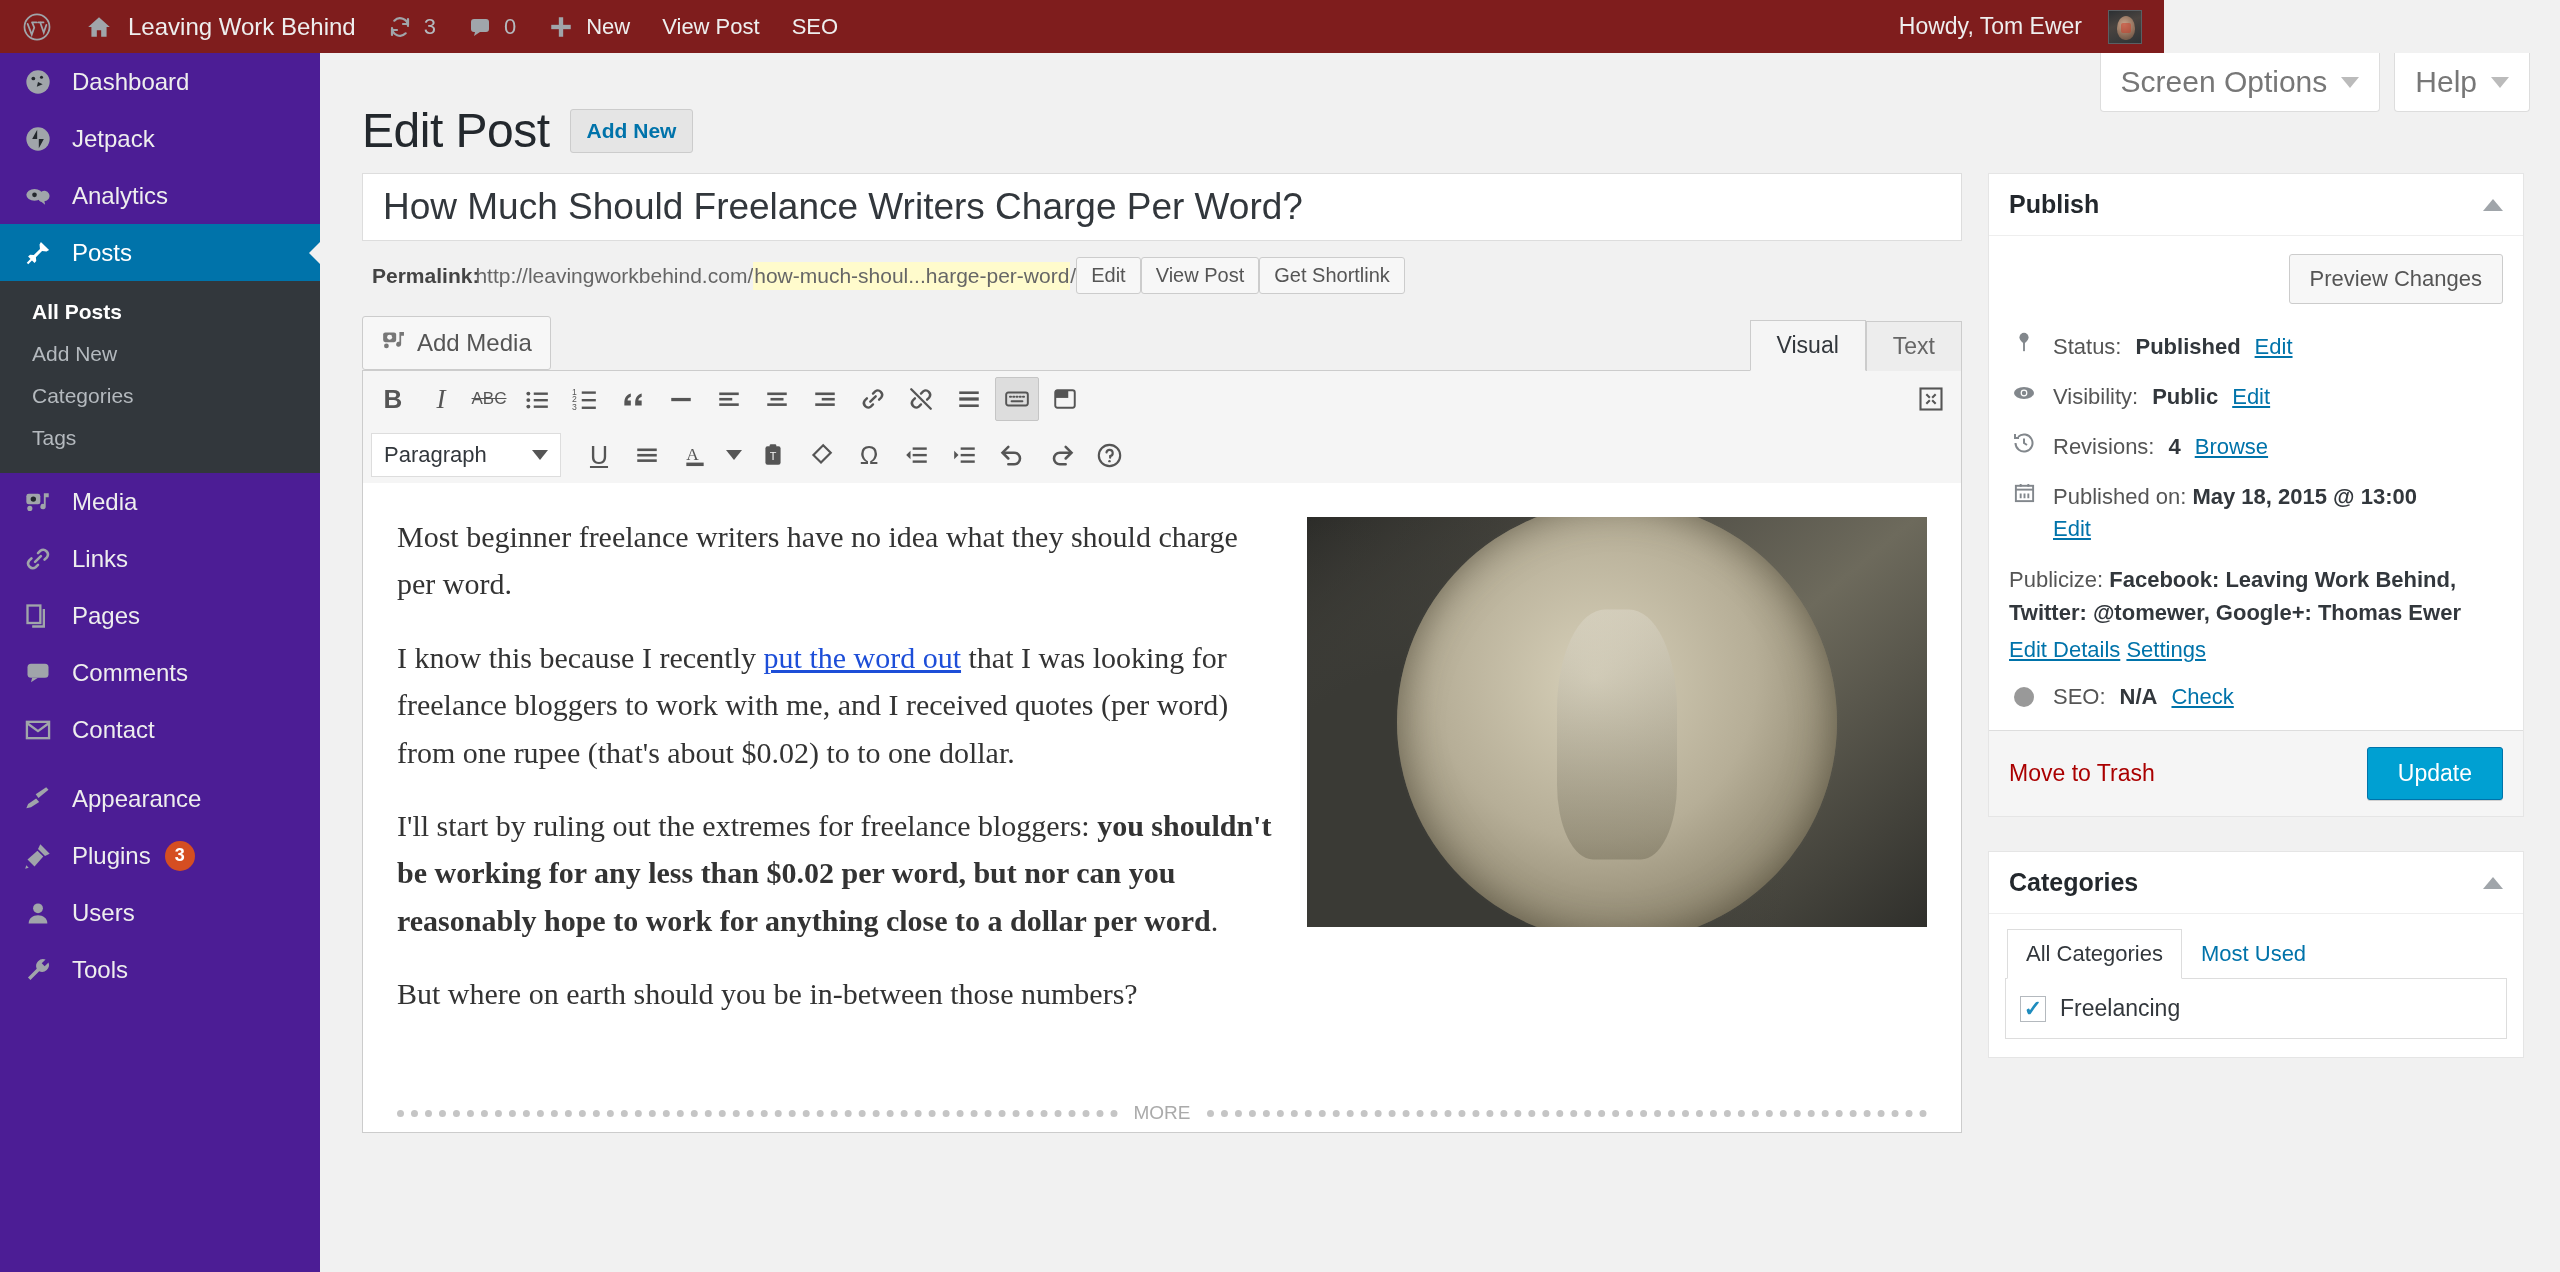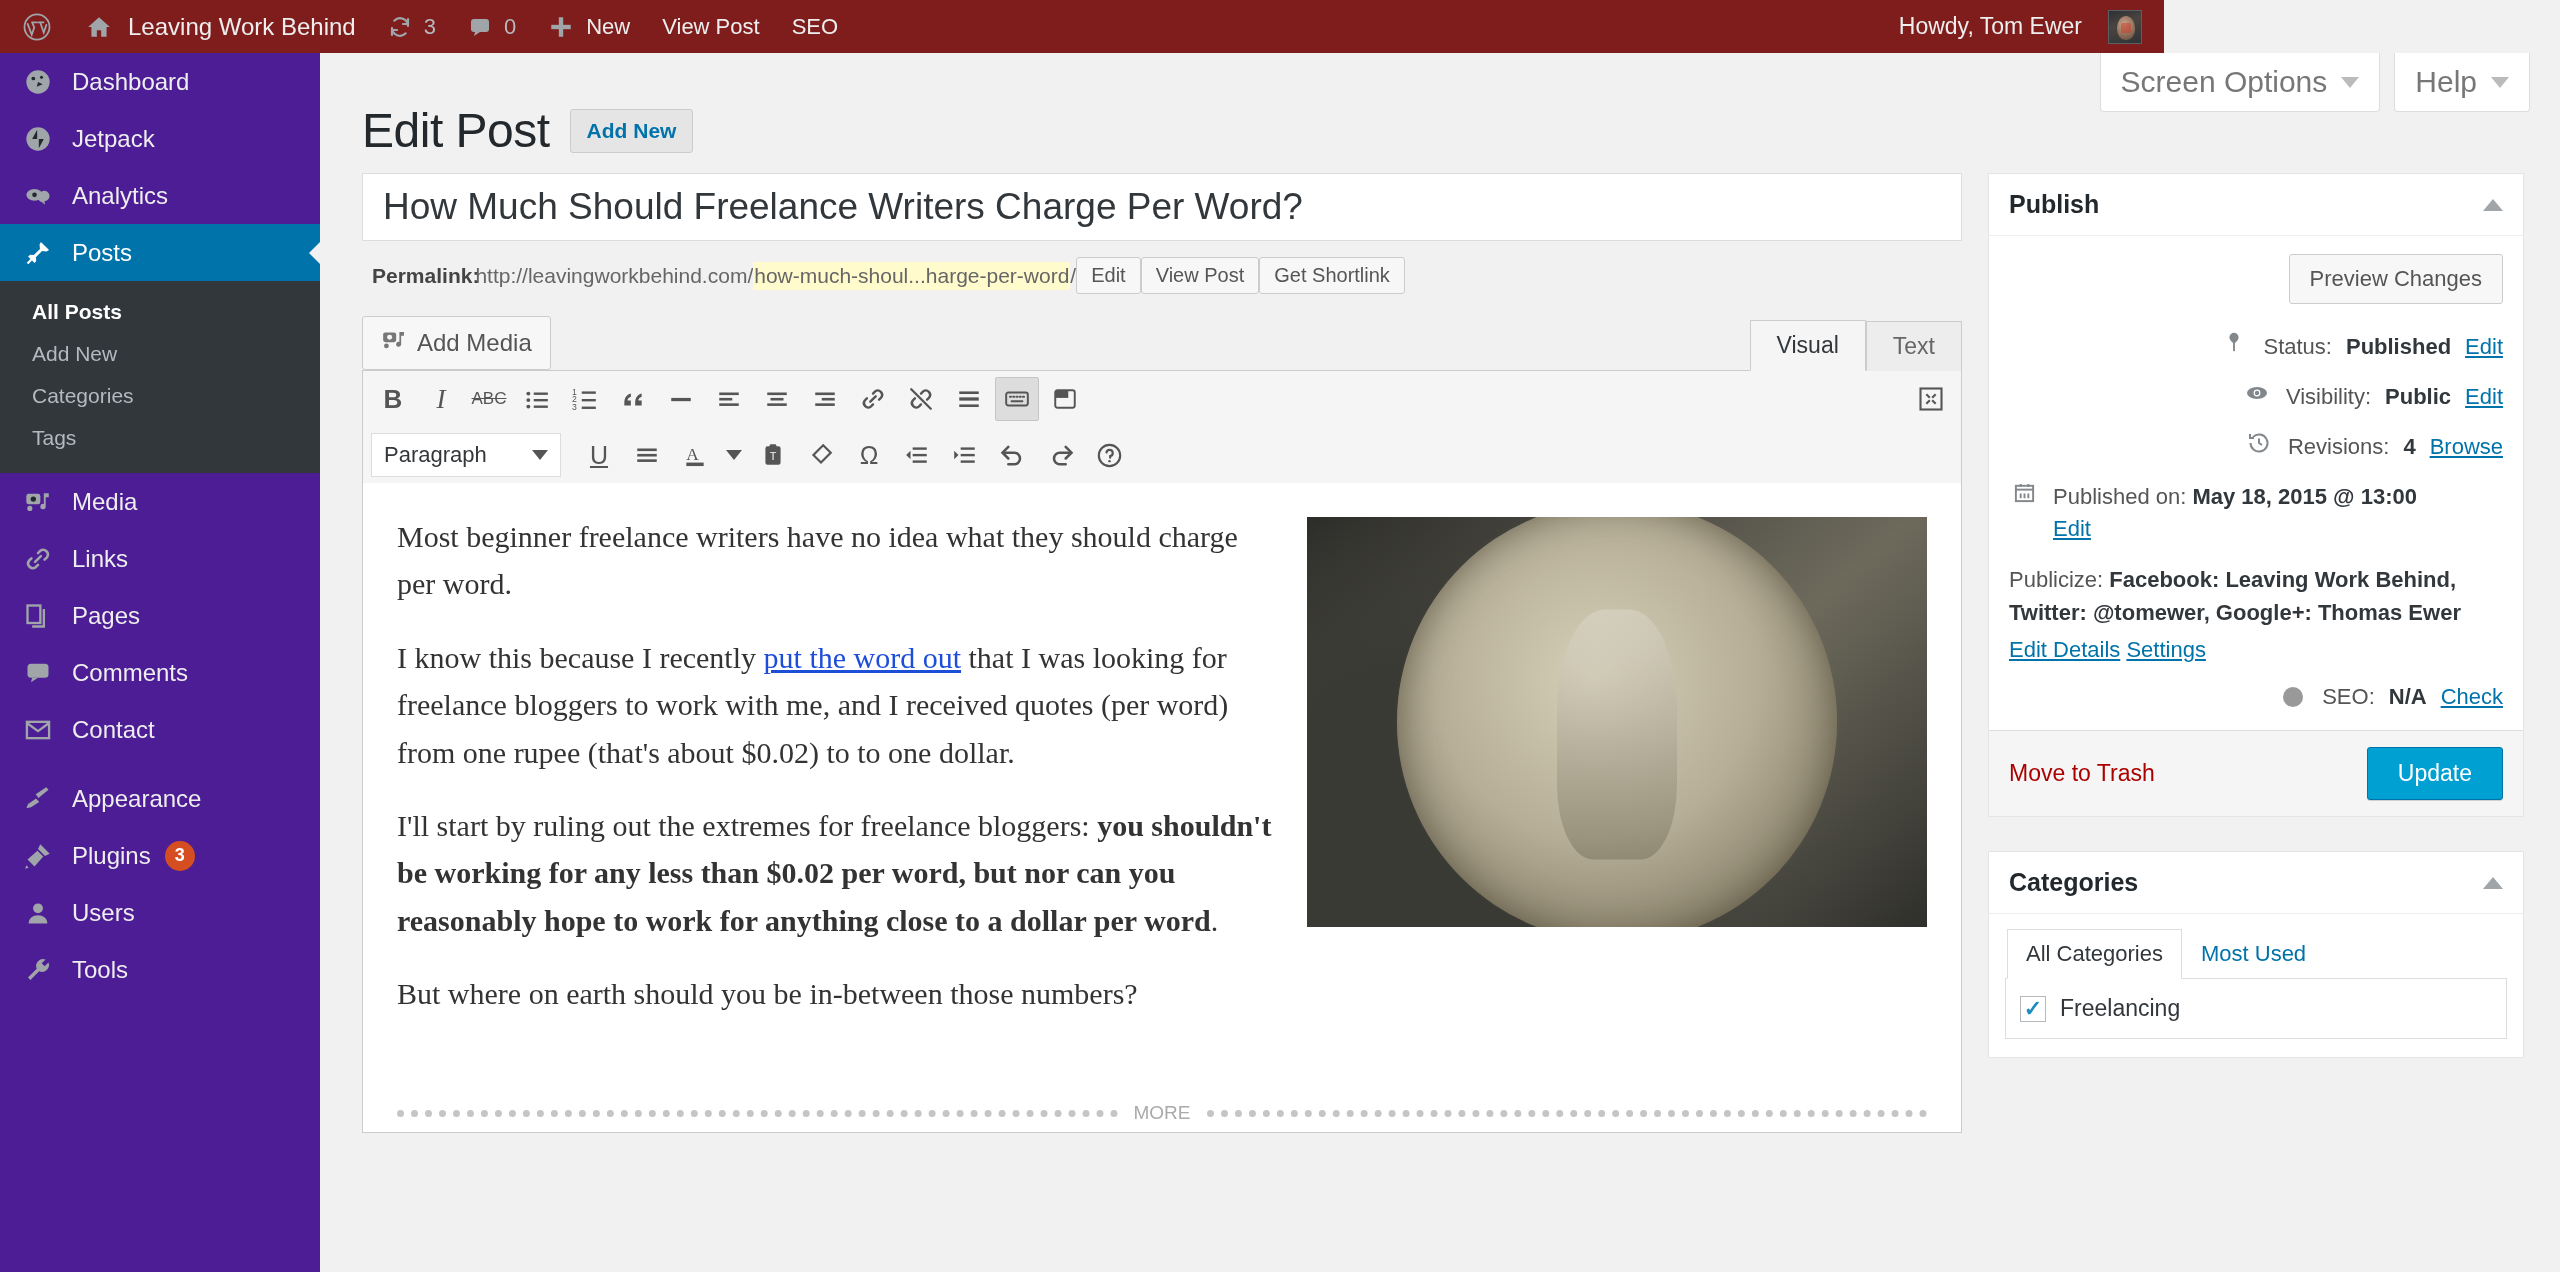--- a/index.html
+++ b/index.html
@@ -206,21 +206,21 @@
     border-right: 10px solid transparent; border-bottom: 12px solid #a0a5aa; cursor: pointer;
   }
   .postbox-body { padding: 18px 20px 8px 20px; }
   .pb-top { display: flex; justify-content: flex-end; padding-bottom: 18px; }
   #preview-btn {
     background: #f7f7f7; border: 1px solid #ccc; color: #555;
     padding: 11px 20px; font-size: 22px; border-radius: 3px; cursor: pointer;
   }
   .misc-row {
     display: flex; align-items: flex-start; gap: 14px;
-    font-size: 22px; color: #555; padding: 9px 0; line-height: 1.45; justify-content: flex-end;
+    font-size: 22px; color: #555; padding: 9px 0; line-height: 1.45;
   }
   .misc-row .mr-ico { width: 30px; flex: none; color: #82878c; display: inline-flex; justify-content: center; }
   .misc-row b { color: #32373c; }
   .misc-row a, .linky { color: #0073aa; text-decoration: underline; cursor: pointer; }
   #publicize-row { display: block; font-size: 22px; color: #555; padding: 10px 0 6px 0; line-height: 1.5; }
   #publicize-row b { color: #32373c; }
   #publicize-links { margin-top: 4px; }
   #seo-dot {
     width: 20px; height: 20px; border-radius: 50%; background: #999; display: inline-block; margin-top: 6px;
   }

